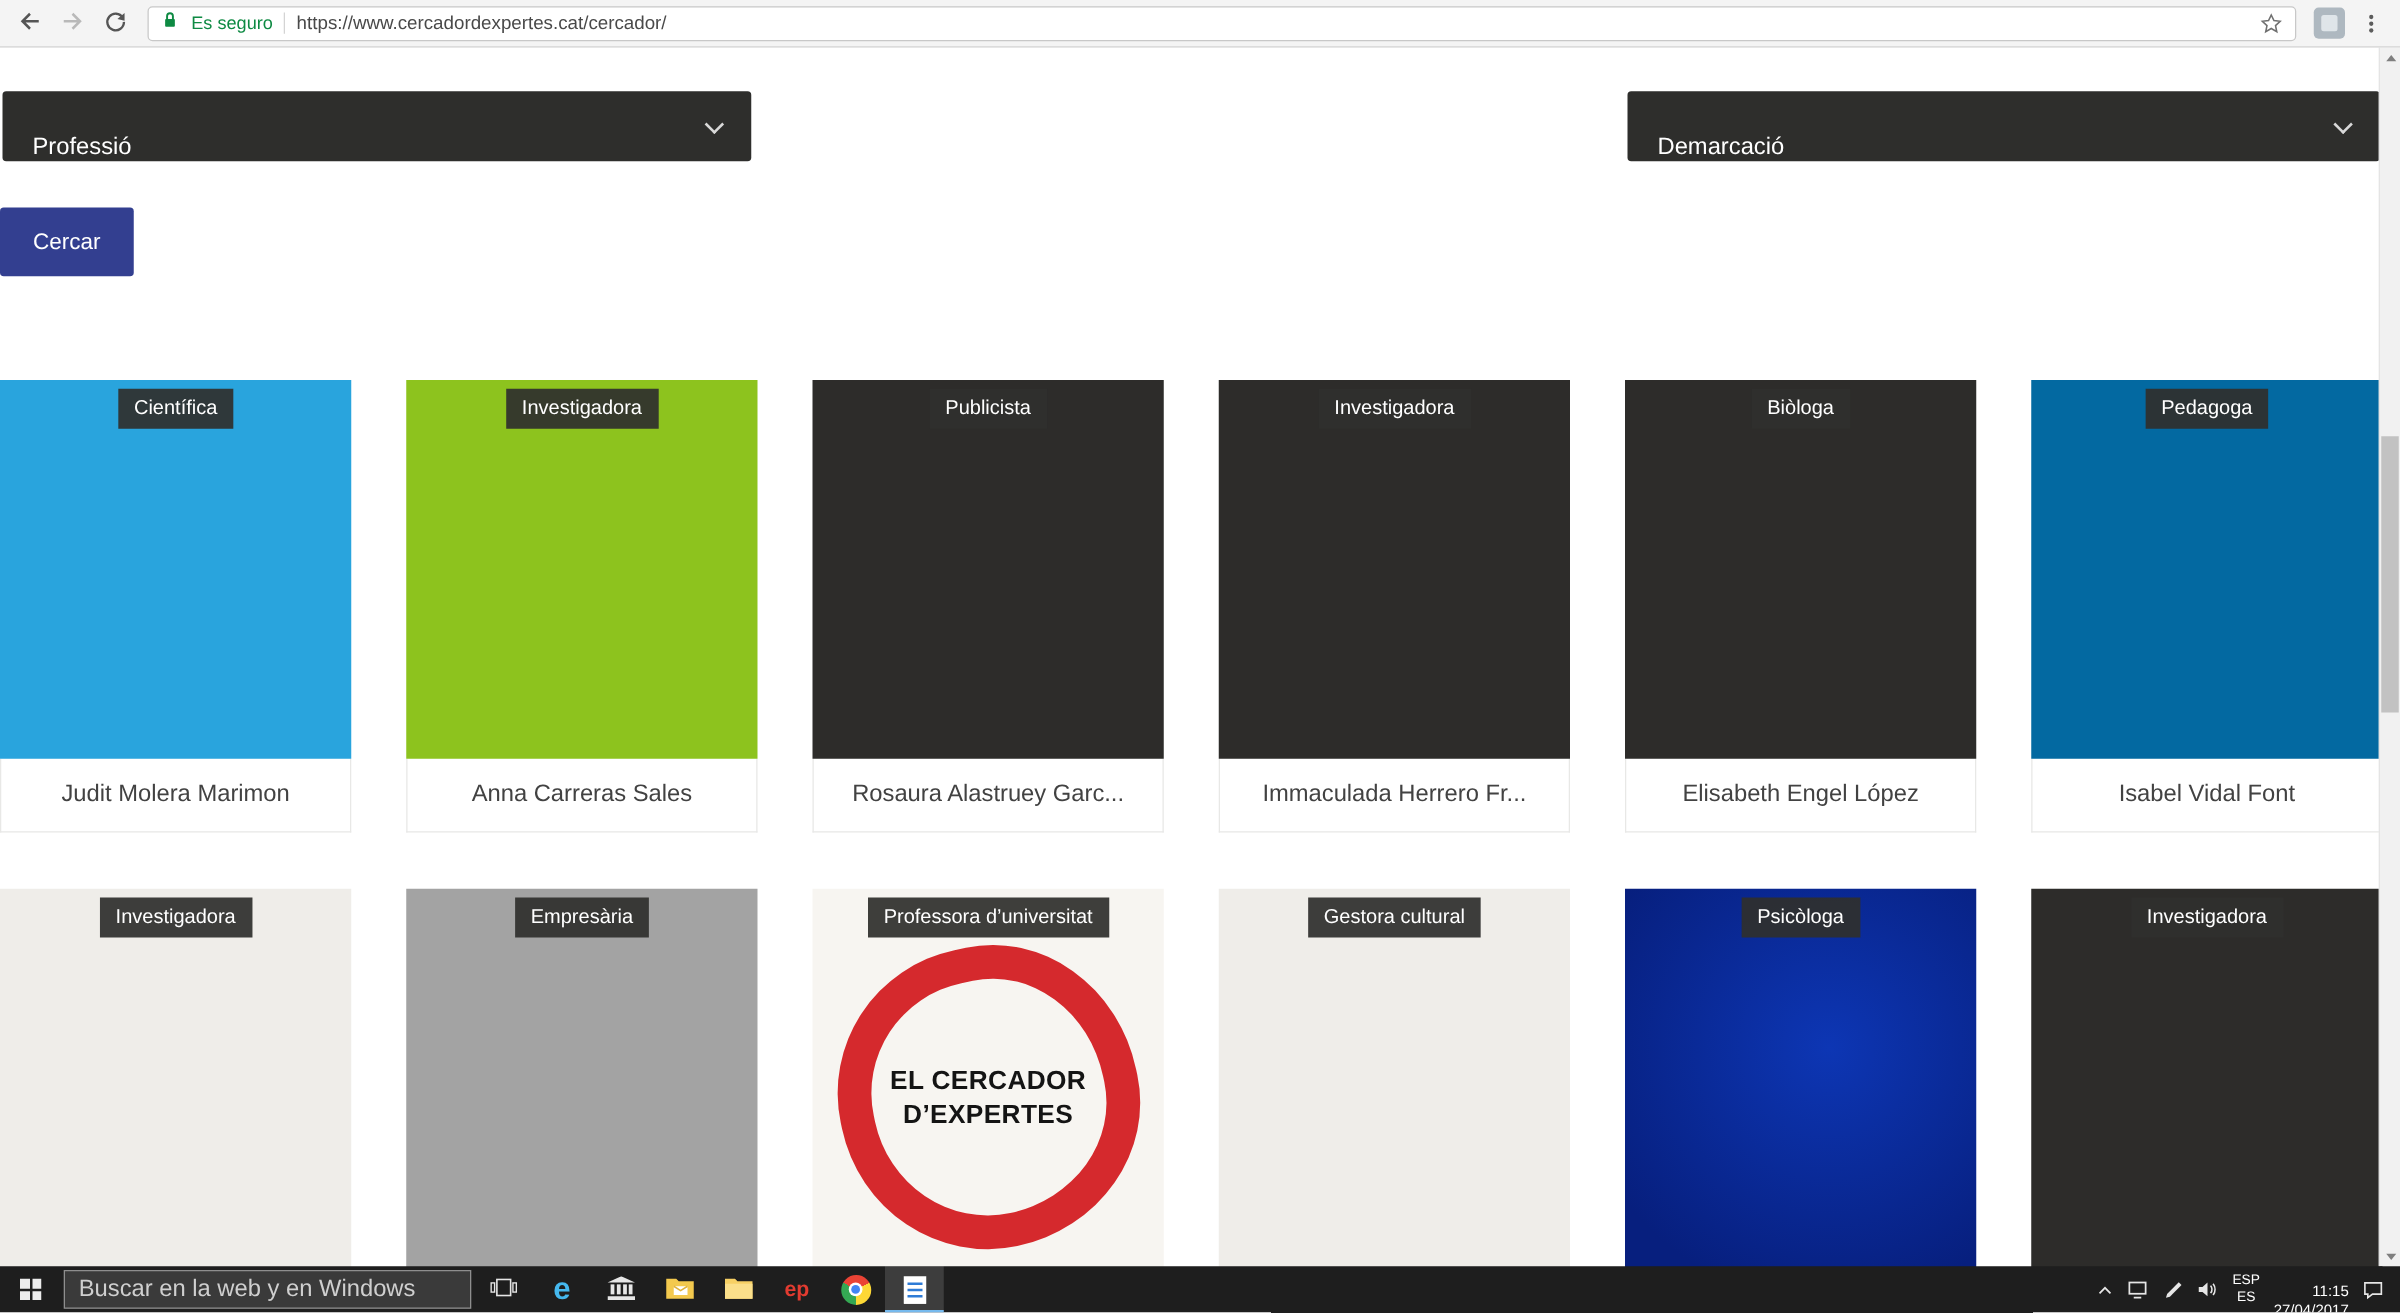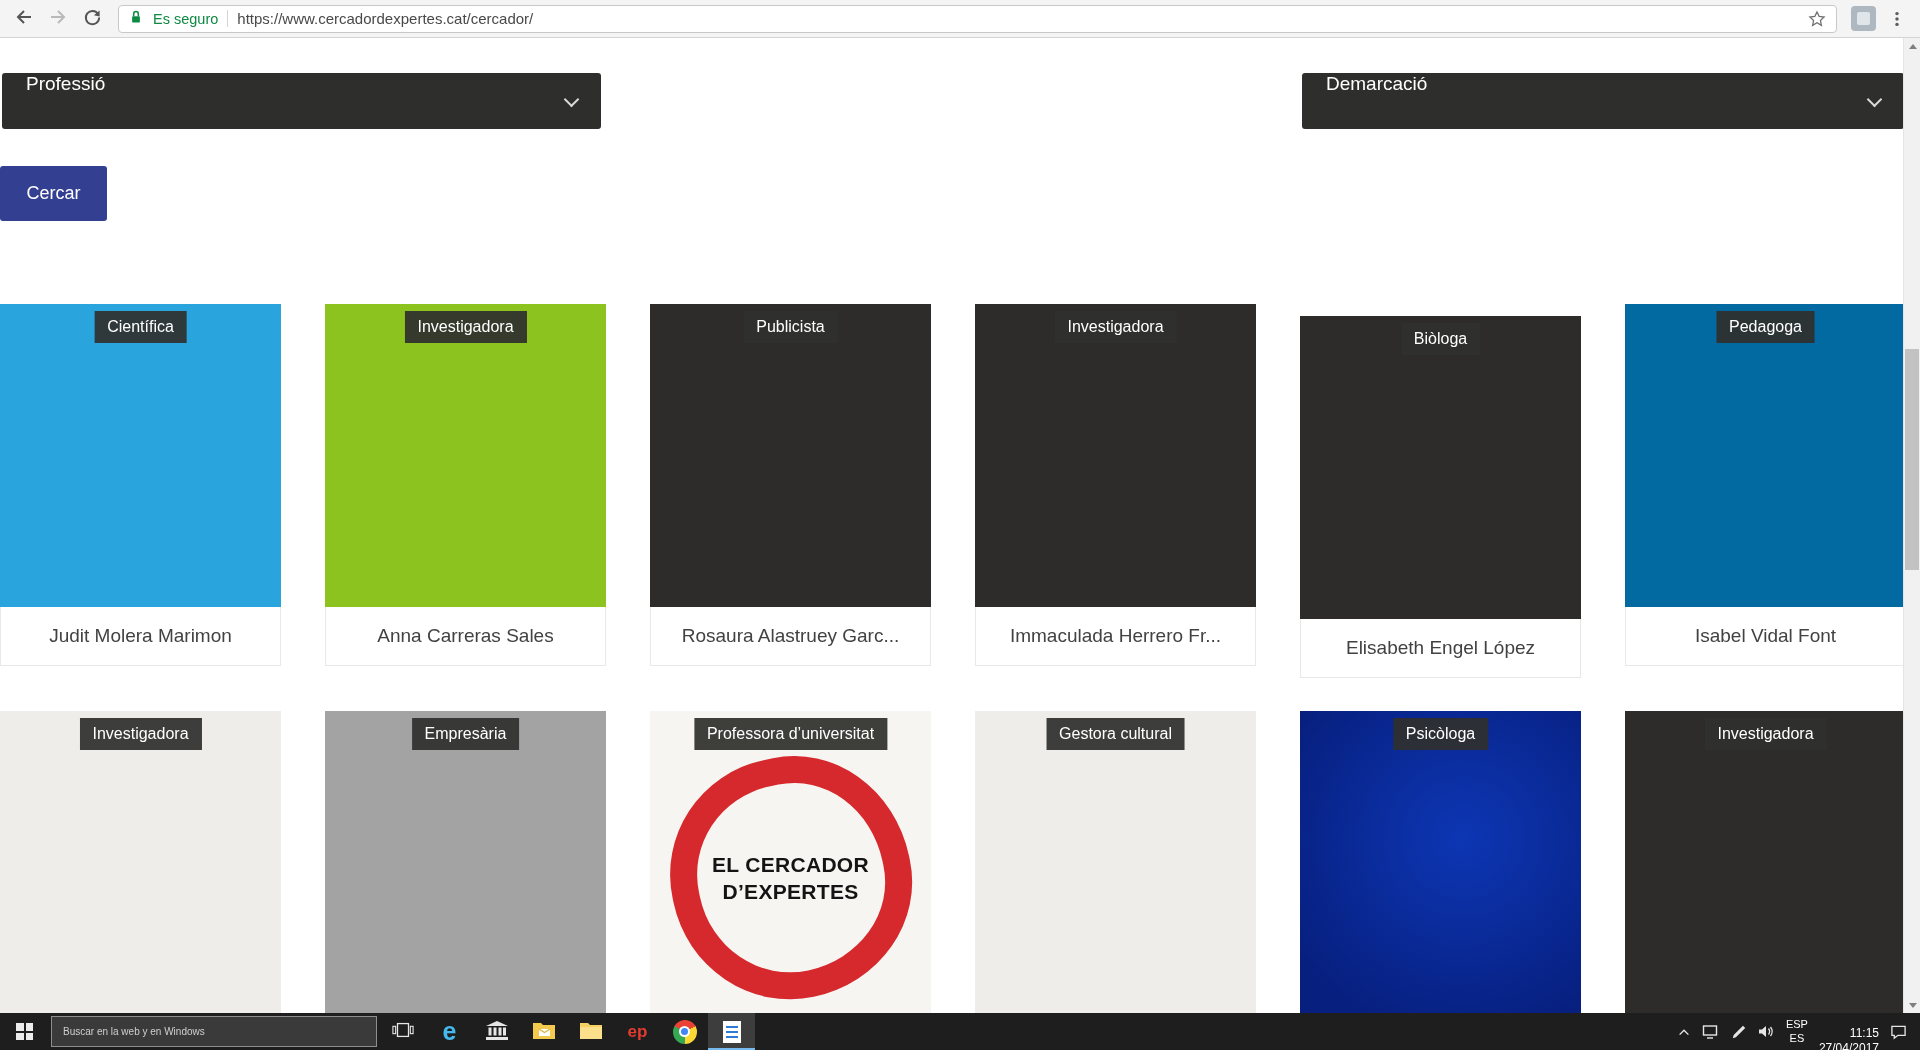--- a/index.html
+++ b/index.html
@@ -28,21 +28,21 @@
     position: relative; margin: 0 4px;
   }
   .ext::after { content: ""; position: absolute; inset: 6px; background: #dfe5e9; border-radius: 2px; }
   .menu { width: 30px; height: 32px; display: flex; align-items: center; justify-content: center; }
 
   
   .page { position: absolute; top: 38px; left: 0; right: 17px; bottom: 37px; background: #fff; }
 
   .dd {
     position: absolute; top: 35px; height: 56px; background: #2e2e2c; border-radius: 3px;
-    color: #fff; display: flex; align-items: flex-start; padding: 0 24px;
+    color: #fff; display: flex; align-items: flex-end; padding: 0 24px;
     font-size: 19px; cursor: pointer;
   }
   .dd .chev {
     position: absolute; right: 24px; top: 21px; width: 11px; height: 11px;
     border-right: 2px solid #d9d9d9; border-bottom: 2px solid #d9d9d9;
     transform: rotate(45deg);
   }
   #dd1 { left: 2px;    width: 599px; }
   #dd2 { left: 651px;  width: 602px; }
   #dd3 { left: 1302px; width: 602px; }
@@ -103,21 +103,21 @@
   }
   .tb-start { width: 49px; display: flex; align-items: center; justify-content: center; }
   .winlogo { width: 17px; height: 17px; display: grid; grid-template-columns: 1fr 1fr; grid-template-rows: 1fr 1fr; gap: 2px; }
   .winlogo i { background: #ececec; }
   .tb-search {
     width: 326px; margin: 3px 2px; background: #3a3a3a; border: 1px solid #8e8e8e;
     display: flex; align-items: center; padding: 0 11px;
   }
   .tb-search input {
     width: 100%; background: transparent; border: none; outline: none;
-    color: #cfcfcf; font-size: 10px; font-family: inherit;
+    color: #cfcfcf; font-size: 19px; font-family: inherit;
   }
   .tb-search input::placeholder { color: #cfcfcf; opacity: 1; }
   .tb-btn { width: 47px; display: flex; align-items: center; justify-content: center; position: relative; }
   .tb-btn.active { background: rgba(255,255,255,0.14); box-shadow: inset 0 -2px 0 #76b9ed; }
   .edge-glyph { color: #45b8ee; font-size: 25px; font-weight: bold; line-height: 1; }
   .ep-glyph { color: #e23b30; font-size: 17px; font-weight: bold; line-height: 1; }
   .chrome-ball { width: 24px; height: 24px; border-radius: 50%; position: relative;
     background: conic-gradient(from -60deg, #ea4335 0deg 120deg, #fdd835 120deg 240deg, #34a853 240deg 360deg); }
   .chrome-ball::before { content: ""; position: absolute; inset: 6.5px; background: #fff; border-radius: 50%; }
   .chrome-ball::after  { content: ""; position: absolute; inset: 8.5px; background: #4285f4; border-radius: 50%; }
@@ -218,21 +218,21 @@
         </div>
         <div class="card-name">Rosaura Alastruey Garc...</div>
       </div>
       <div class="card">
         <div class="card-img" style="background: rgb(45, 44, 42);">
           <span class="badge">Investigadora</span>
         </div>
         <div class="card-name">Immaculada Herrero Fr...</div>
       </div>
       <div class="card">
-        <div class="card-img" style="background: rgb(45, 44, 42); margin-top: 12px;">
+        <div class="card-img" style="background: rgb(45, 44, 42);">
           <span class="badge">Biòloga</span>
         </div>
         <div class="card-name">Elisabeth Engel López</div>
       </div>
       <div class="card">
         <div class="card-img" style="background: #0369a1; text-align: center;">
           <span class="badge">Pedagoga</span>
         </div>
         <div class="card-name">Isabel Vidal Font</div>
       </div>

